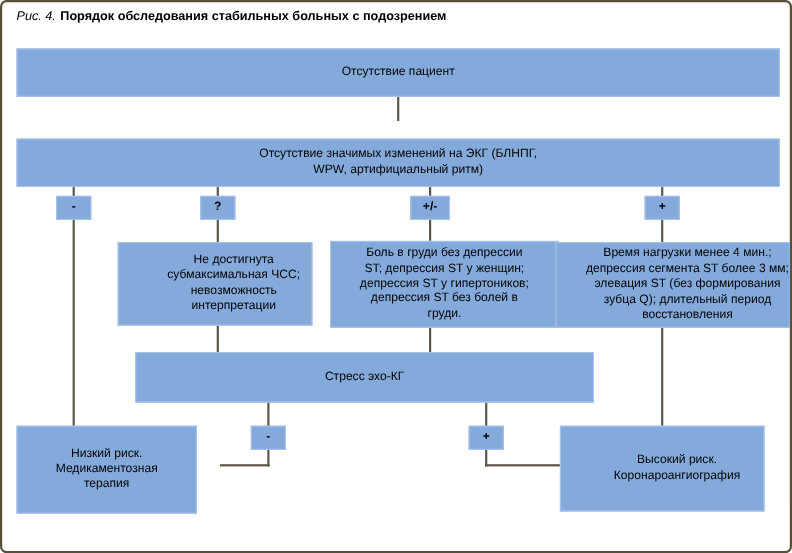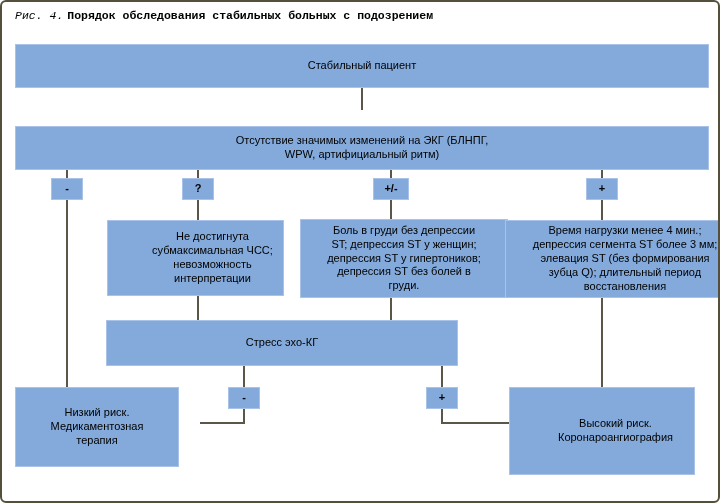--- a/index.html
+++ b/index.html
@@ -10,21 +10,20 @@
     box-sizing:border-box;
     background:#ffffff;
     border:2px solid var(--frame-border,#55503c);
     border-radius:6px;
     overflow:hidden;
   }
   .title{
     position:absolute;left:13px;top:7px;
     font-size:11.5px;color:var(--text,#000);
     white-space:nowrap;
-    font-family:Liberation Mono, monospace;
   }
   .title .prefix{font-style:italic;font-weight:400;margin-right:4px;}
   .title .main{font-weight:700;}
   .box{
     position:absolute;
     box-sizing:border-box;
     background:var(--box-fill,#83aadb);
     border:1px solid var(--box-border,#a9c3e8);
     color:var(--text,#000);
     display:flex;align-items:center;justify-content:center;
@@ -54,21 +53,21 @@
   <div class="vl" style="left:195px;top:294px;height:24px;"></div>
   <div class="vl" style="left:388px;top:151px;height:66px;"></div>
   <div class="vl" style="left:388px;top:296px;height:22px;"></div>
   <div class="vl" style="left:599px;top:151px;height:67px;"></div>
   <div class="vl" style="left:599px;top:296px;height:89px;"></div>
   <div class="vl" style="left:241px;top:364px;height:58px;"></div>
   <div class="vl" style="left:439px;top:364px;height:58px;"></div>
   <div class="hl" style="left:198px;top:420px;width:45px;"></div>
   <div class="hl" style="left:439px;top:420px;width:68px;"></div>
 
-  <div class="box" style="left:13px;top:42px;width:694px;height:44px;">Стабильный пациент</div>
+  <div class="box" style="left:13px;top:42px;width:694px;height:44px;">Отсутствие пациент</div>
 
   <div class="box" style="left:13px;top:108px;width:694px;height:44px;margin-top:16px;">Отсутствие значимых изменений на ЭКГ (БЛНПГ,
 WPW, артифициальный ритм)</div>
 
   <div class="box label" style="left:49px;top:176px;width:32px;height:22px;">-</div>
 
   <div class="box label" style="left:180px;top:176px;width:32px;height:22px;">?</div>
 
   <div class="box label" style="left:371px;top:176px;width:36px;height:22px;">+/-</div>
 
@@ -84,26 +83,26 @@
 депрессия ST у гипертоников;
 депрессия ST без болей в
 груди.</div>
 
   <div class="box" style="left:503px;top:218px;width:240px;height:78px;">Время нагрузки менее 4 мин.;
 депрессия сегмента ST более 3 мм;
 элевация ST (без формирования
 зубца Q); длительный период
 восстановления</div>
 
-  <div class="box" style="left:104px;top:318px;width:352px;height:46px;">Стресс эхо-КГ</div>
+  <div class="box" style="left:121px;top:318px;width:417px;height:46px;">Стресс эхо-КГ</div>
 
   <div class="box label" style="left:226px;top:385px;width:32px;height:22px;">-</div>
 
   <div class="box label" style="left:424px;top:385px;width:32px;height:22px;">+</div>
 
   <div class="box" style="left:13px;top:385px;width:164px;height:80px;">Низкий риск.
 Медикаментозная
 терапия</div>
 
-  <div class="box" style="left:507px;top:385px;width:186px;height:88px;padding-left:33px;">Высокий риск.
+  <div class="box" style="left:507px;top:385px;width:186px;height:78px;padding-left:33px;">Высокий риск.
 Коронароангиография</div>
 
 </div>
 
 </body></html>

